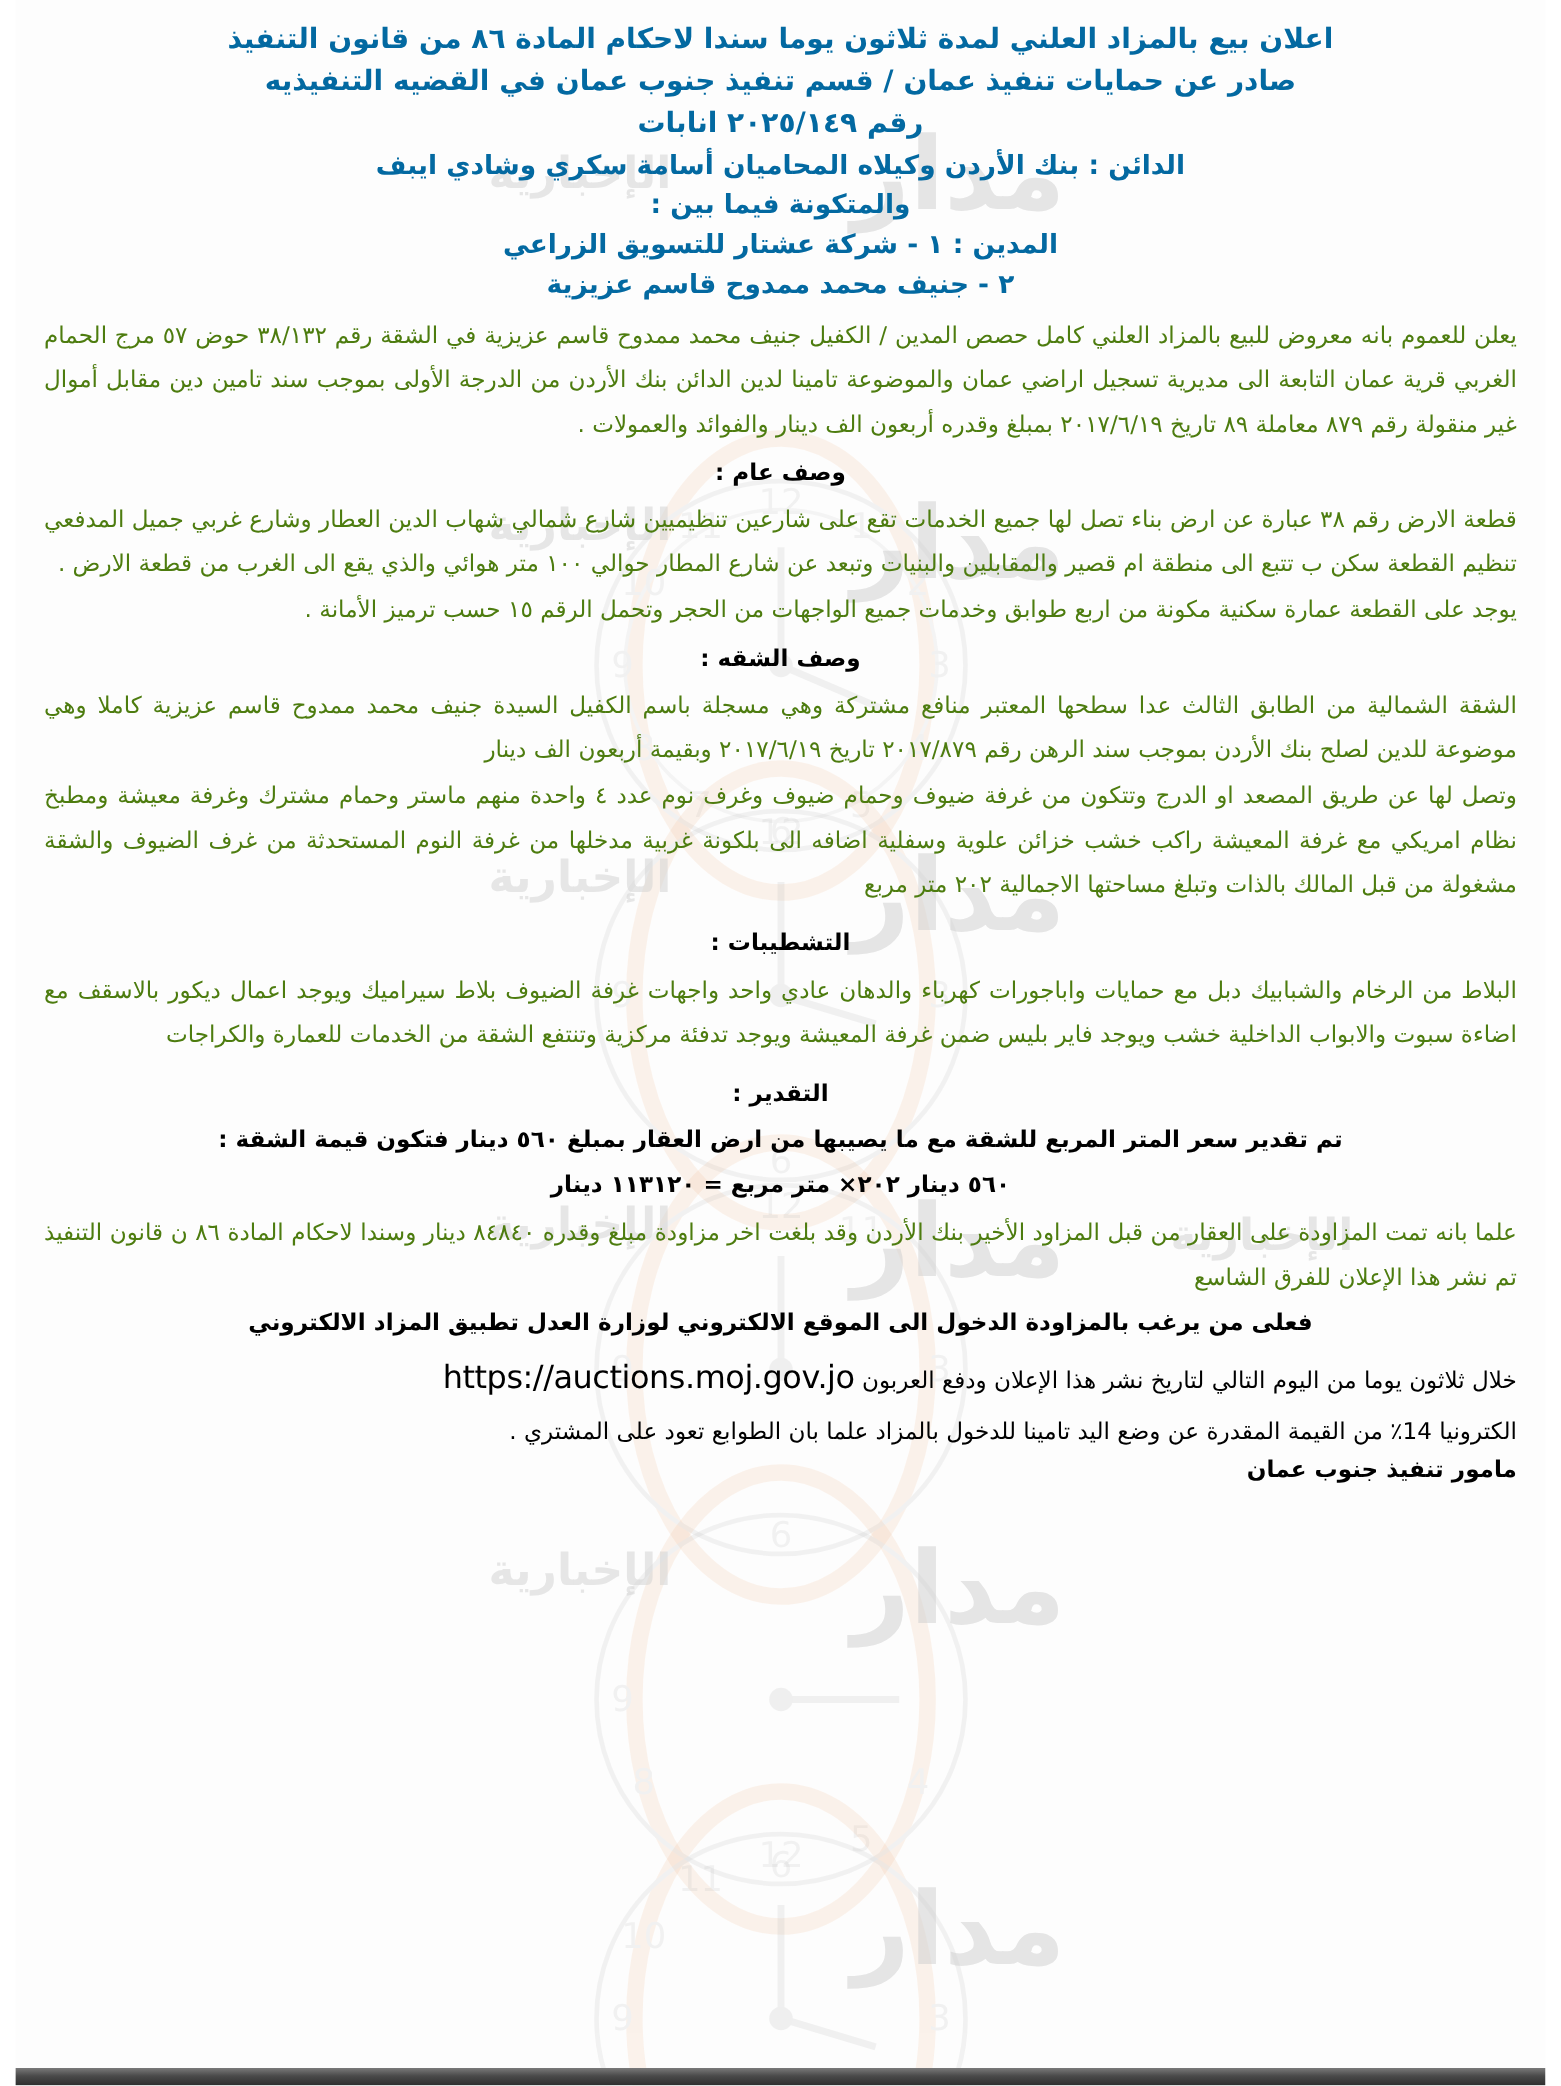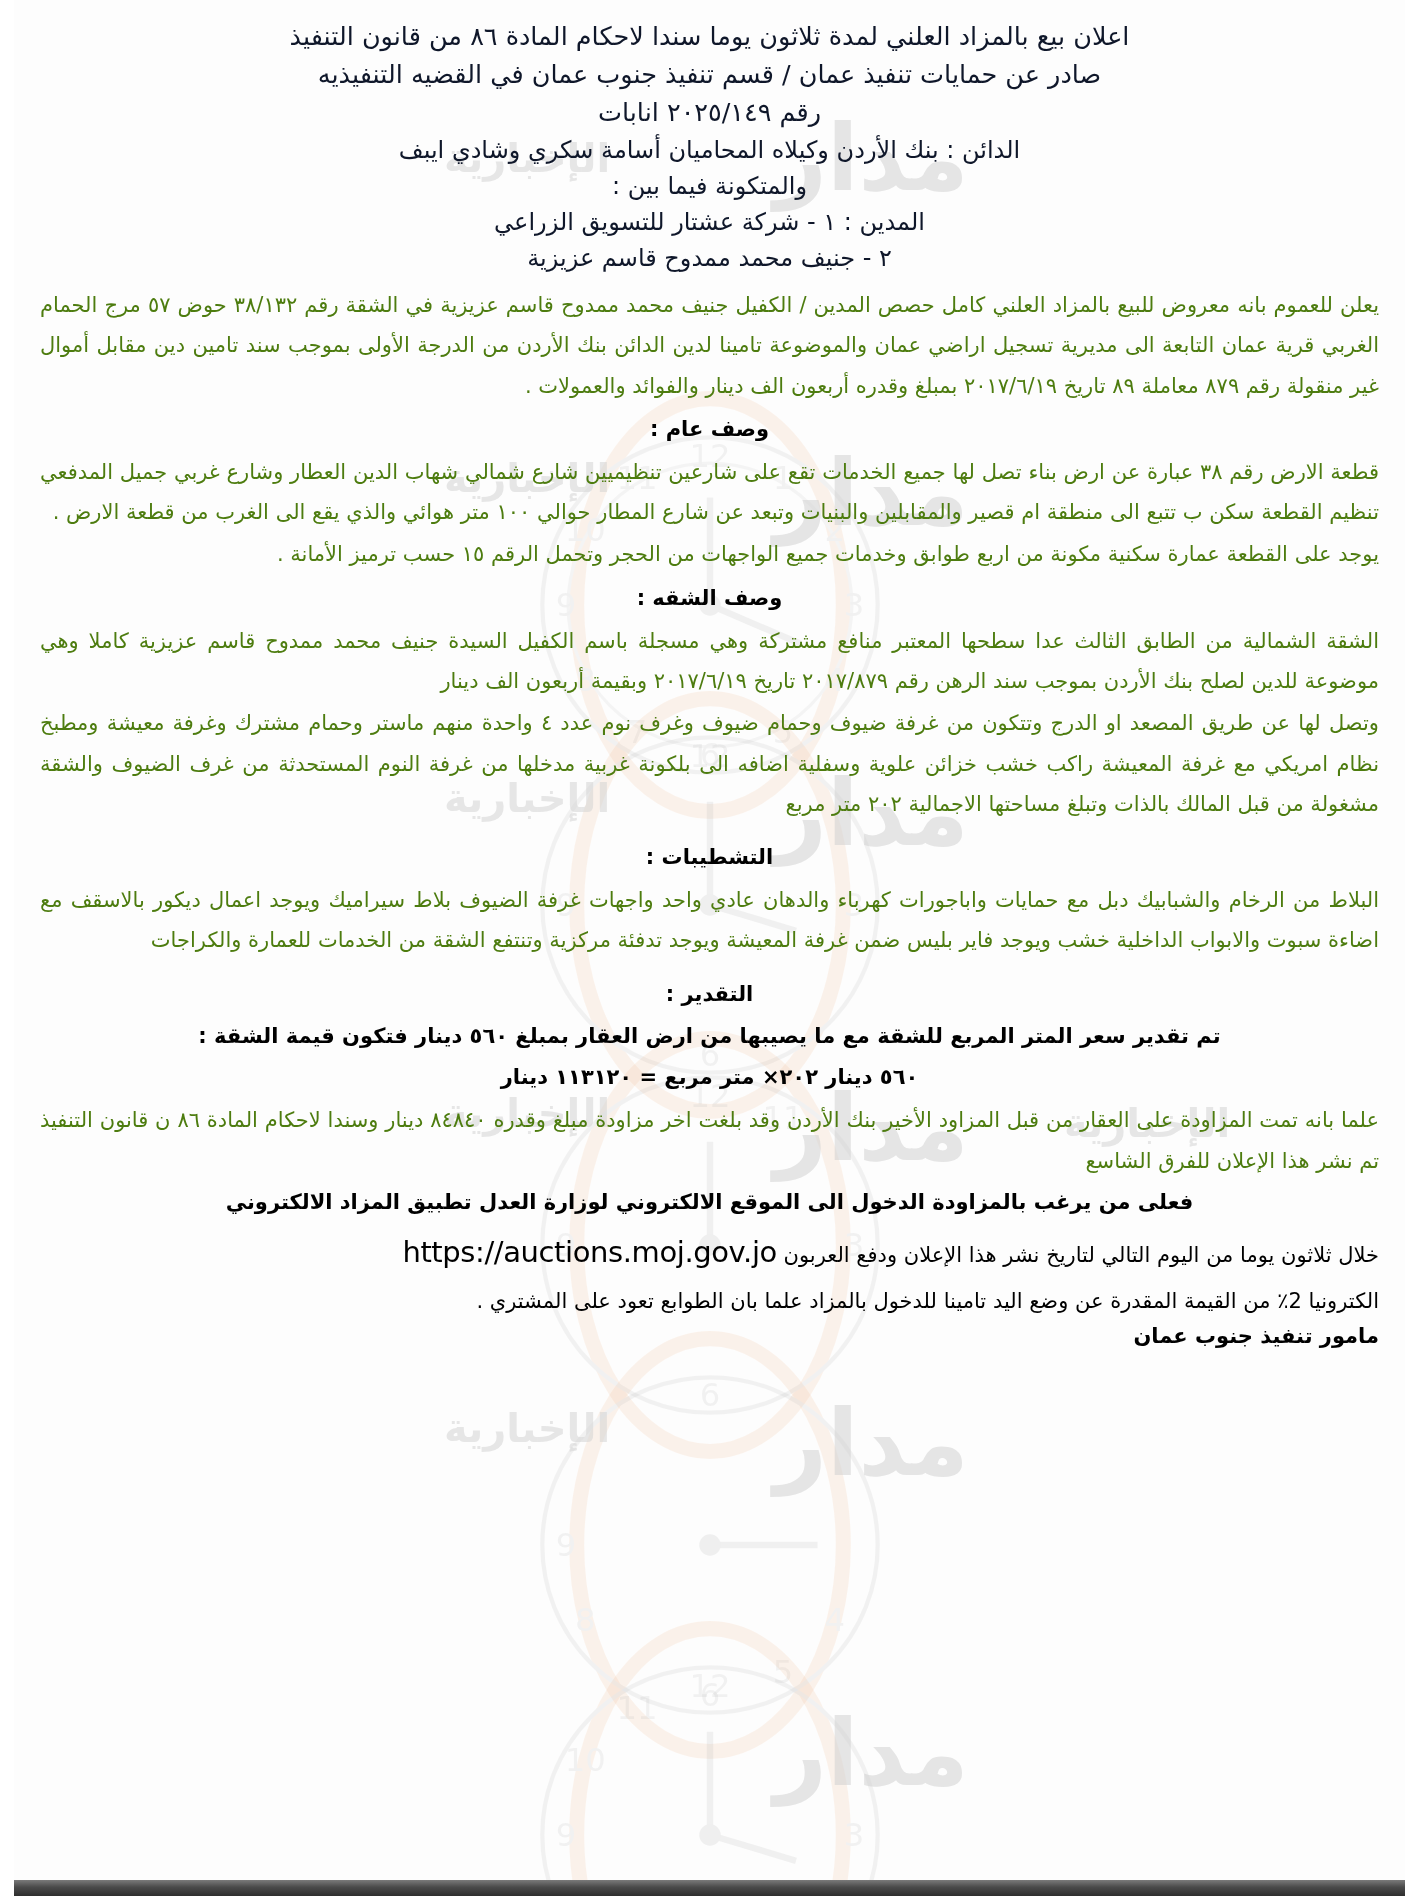--- a/index.html
+++ b/index.html
@@ -54,24 +54,24 @@
     color: #d4d4d4;
   }
   
   #content {
     position: relative;
     z-index: 2;
     padding: 18px 26px 0 26px;
   }
   .hdr {
     text-align: center;
-    font-weight: 400;
+    font-weight: 700;
     font-size: 25.5px;
     line-height: 1.42;
-    color: #0f172a;
+    color: #0369a1;
     letter-spacing: 0px;
     margin: 0 0 2px 0;
     white-space: nowrap;
   }
   .hdr-sm { font-size: 24px; }
   .body-p {
     text-align: justify;
     text-align-last: right;
     font-size: 21px;
     line-height: 1.92;
@@ -270,19 +270,19 @@
     <div class="center-line">تم تقدير سعر المتر المربع للشقة مع ما يصيبها من ارض العقار  بمبلغ ٥٦٠ دينار  فتكون قيمة الشقة :</div>
     <div class="center-line">٥٦٠ دينار ٢٠٢× متر مربع = ١١٣١٢٠ دينار</div>
 
     <p class="body-p">علما بانه تمت المزاودة على العقار من قبل المزاود الأخير بنك الأردن وقد بلغت اخر مزاودة مبلغ وقدره ٨٤٨٤٠ دينار وسندا لاحكام المادة ٨٦ ن قانون التنفيذ تم نشر هذا الإعلان للفرق الشاسع</p>
     <div class="center-line">فعلى من يرغب بالمزاودة  الدخول الى الموقع الالكتروني لوزارة العدل تطبيق المزاد الالكتروني</div>
 
     <div class="right-line" style="text-align:right;">
       <span>خلال ثلاثون يوما من اليوم التالي لتاريخ نشر هذا الإعلان ودفع العربون</span>
       <span class="url-text">https://auctions.moj.gov.jo</span>
     </div>
-    <div class="right-line">الكترونيا 2٪ من القيمة المقدرة عن وضع اليد تامينا للدخول بالمزاد علما  بان  الطوابع  تعود على  المشتري  .</div>
+    <div class="right-line">الكترونيا 14٪ من القيمة المقدرة عن وضع اليد تامينا للدخول بالمزاد علما  بان  الطوابع  تعود على  المشتري  .</div>
 
     <div class="sign-line">مامور تنفيذ جنوب عمان</div>
   </div>
 
   <div id="footer-bar"></div>
 </div>
 
 </body></html>

